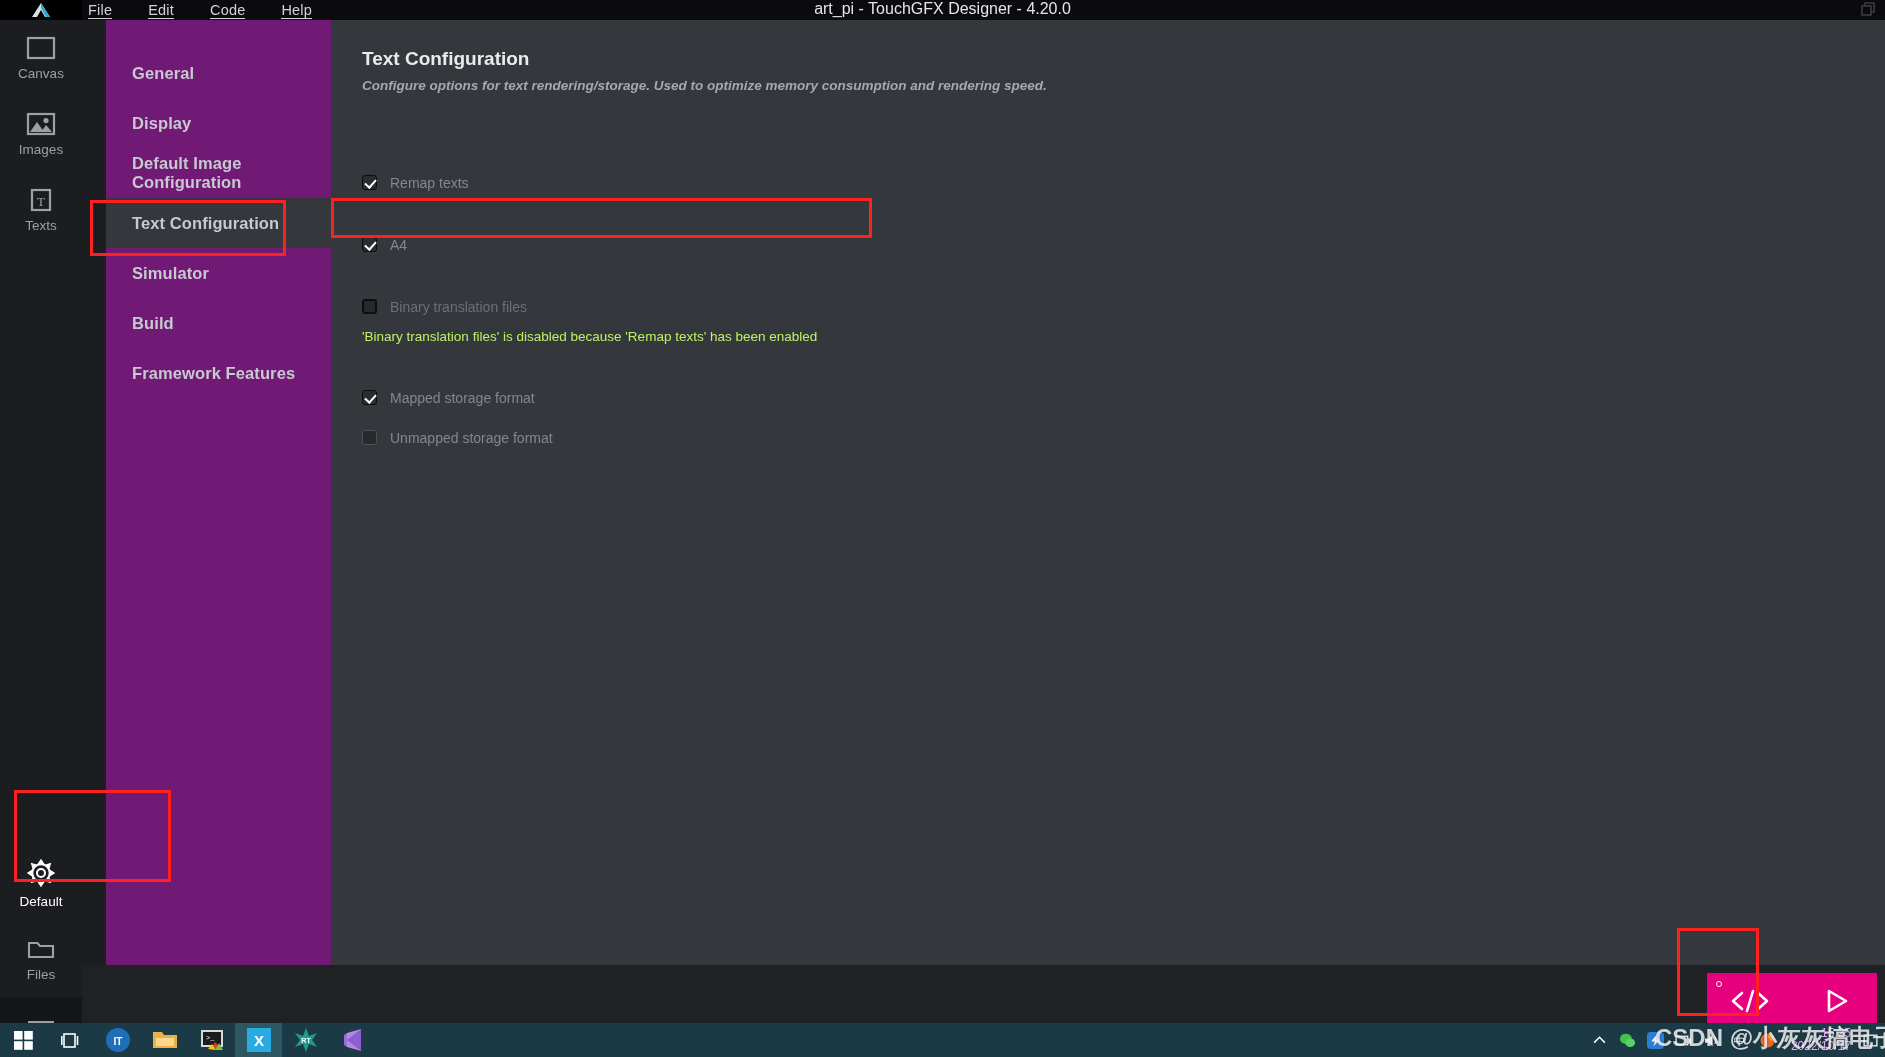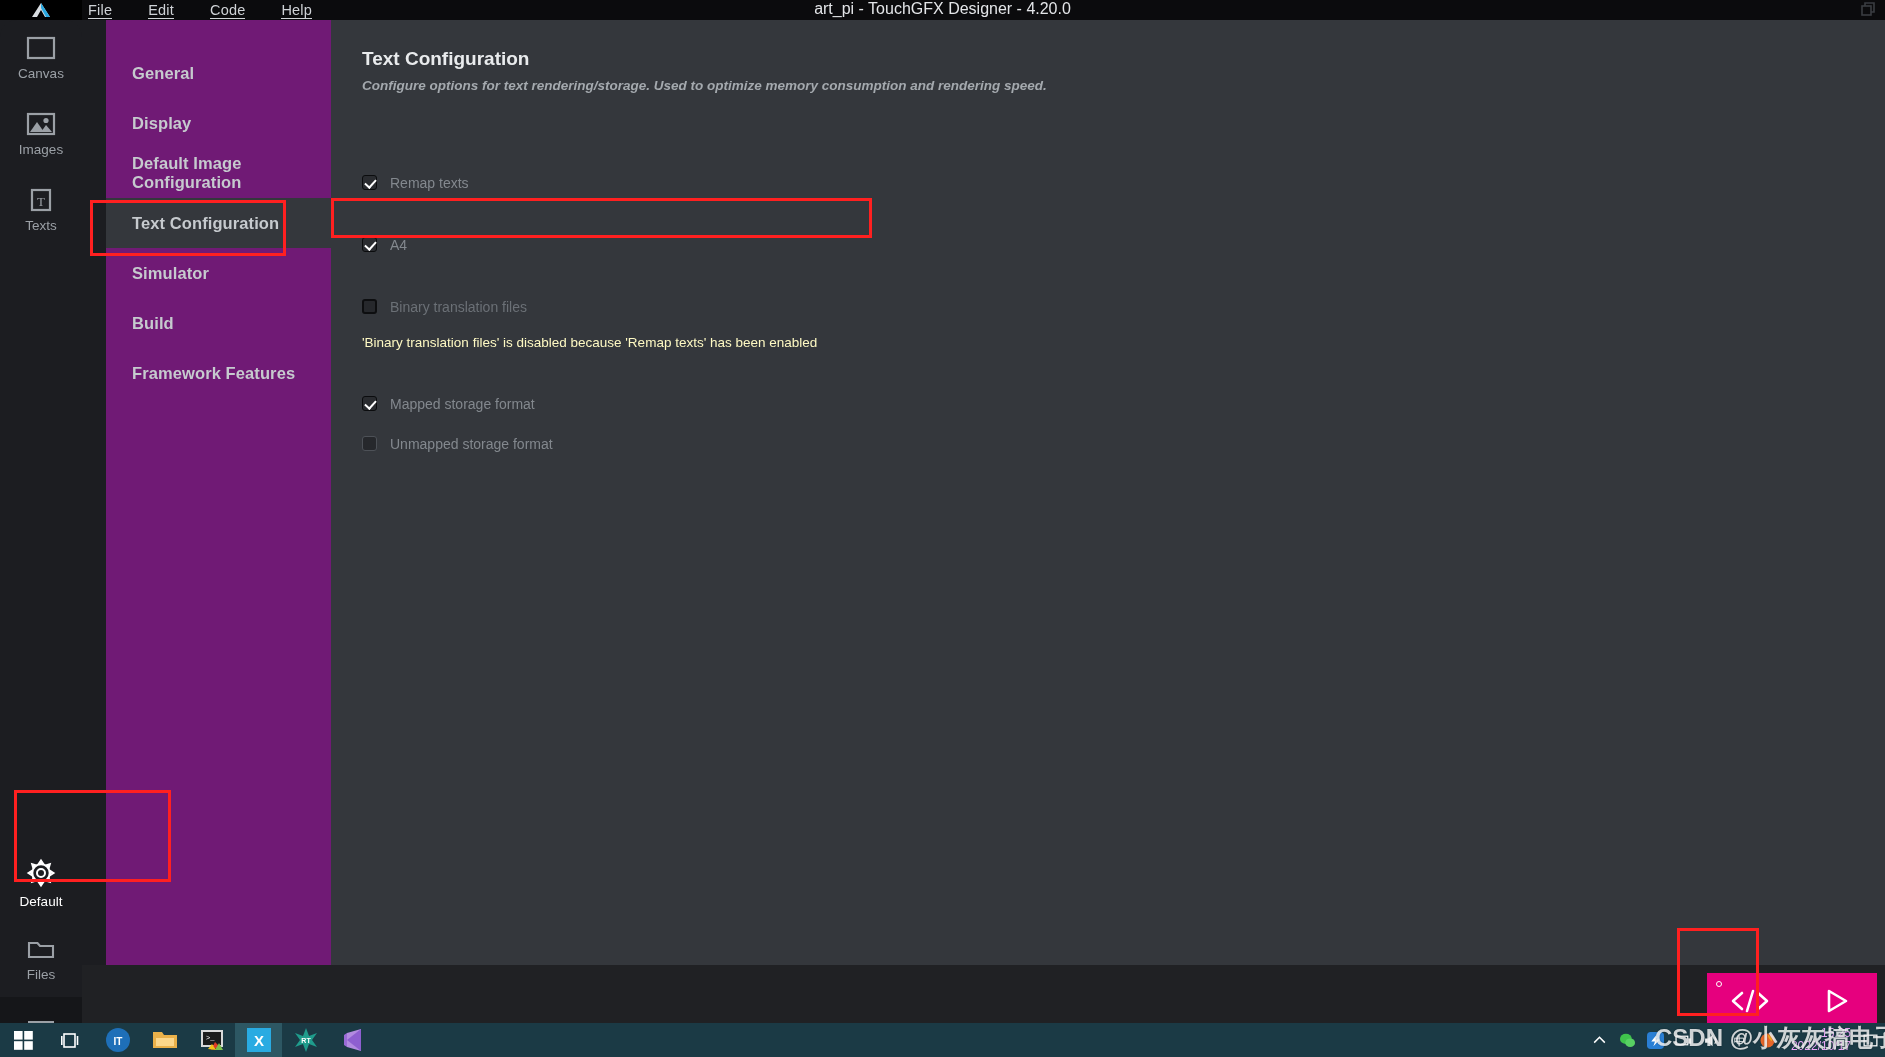--- a/index.html
+++ b/index.html
@@ -101,22 +101,22 @@
   .cb.checked::after {
     content: ""; position: absolute; left: 4px; top: 1px;
     width: 5px; height: 9px;
     border: solid #ffffff; border-width: 0 2px 2px 0;
     transform: rotate(42deg);
   }
   .cb.filled { background: #26282c; border: 2px solid #0d0e10; }
   .cb.focus { border: 1px dashed #9aa0a6; background: #303237; }
   .opt-label { color: #83888e; font-size: 14px; }
   .opt-note {
-    color: #fef9c3; font-size: 13.5px;
-    padding-left: 0px; margin-top: 13px; height: 22px; line-height: 22px;
+    color: #bef264; font-size: 13.5px;
+    padding-left: 0px; margin-top: 7px; height: 22px; line-height: 22px;
   }
   .opt-row.focus-row {
     outline: 1px dashed #7c8188; outline-offset: 0;
     width: 733px; height: 23px; padding-right: 6px;
   }
 
   
   .bottombar {
     position: absolute; left: 82px; top: 965px; width: 1803px; height: 72px;
     background: #202124;

